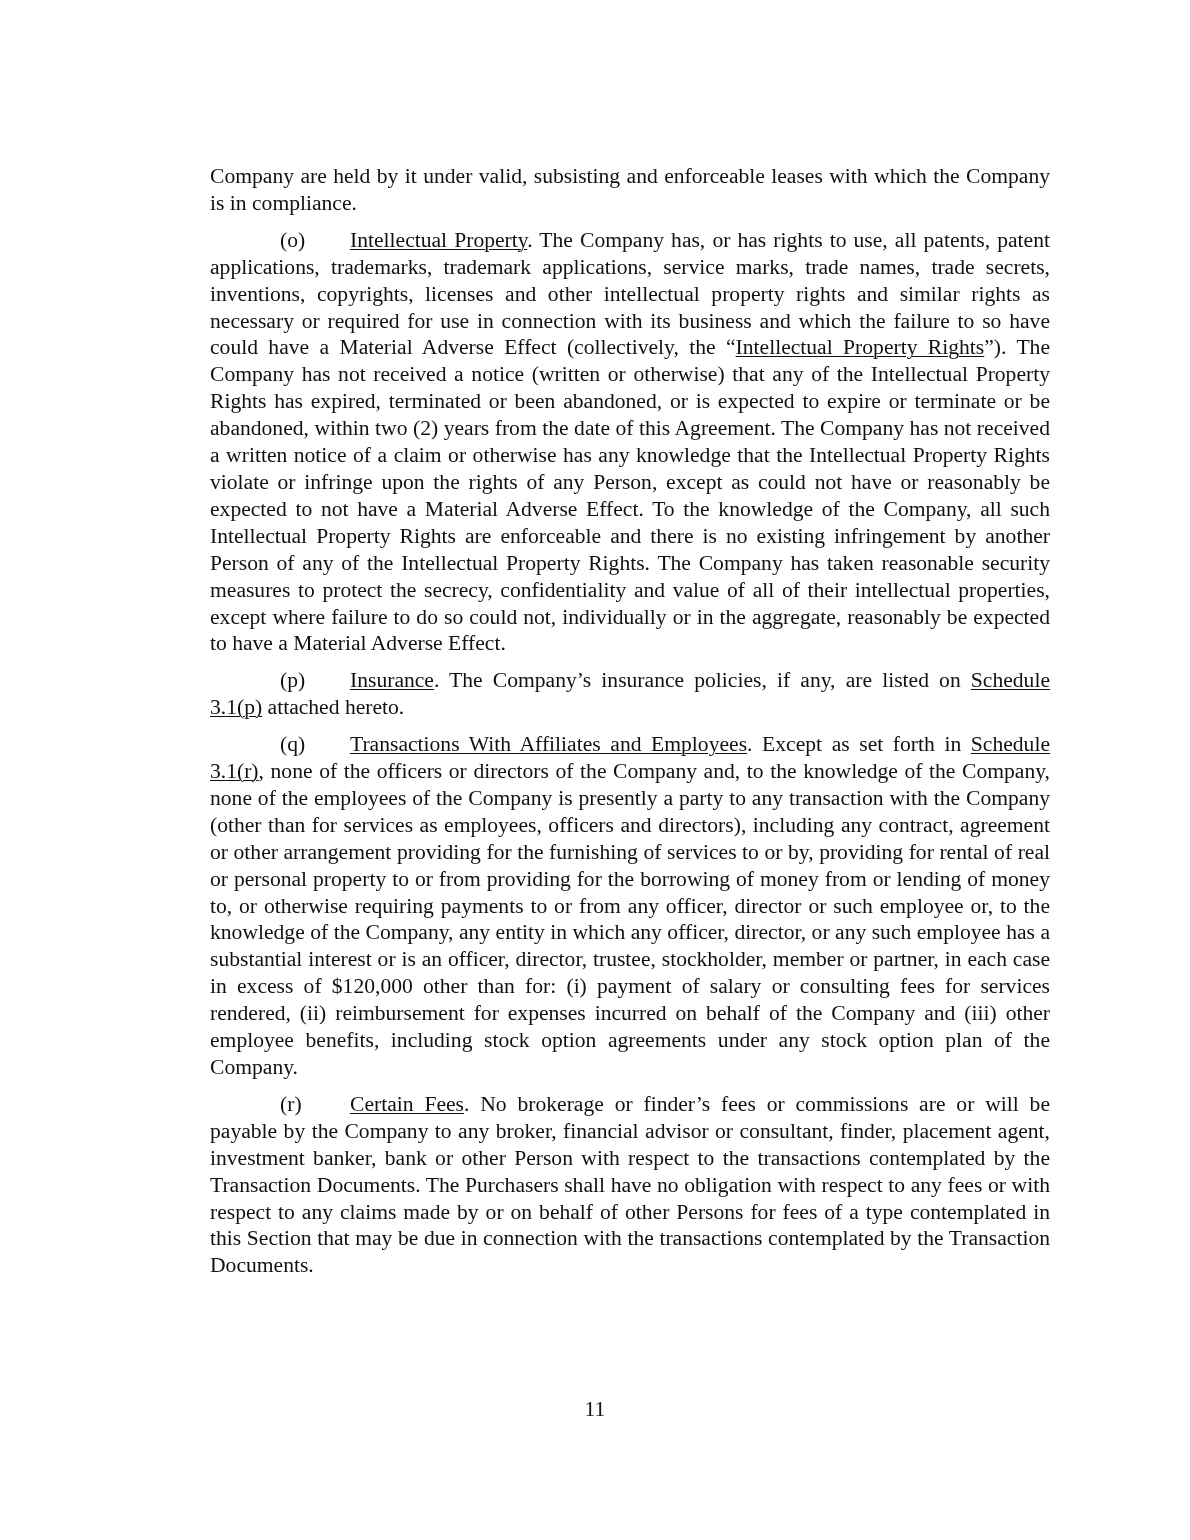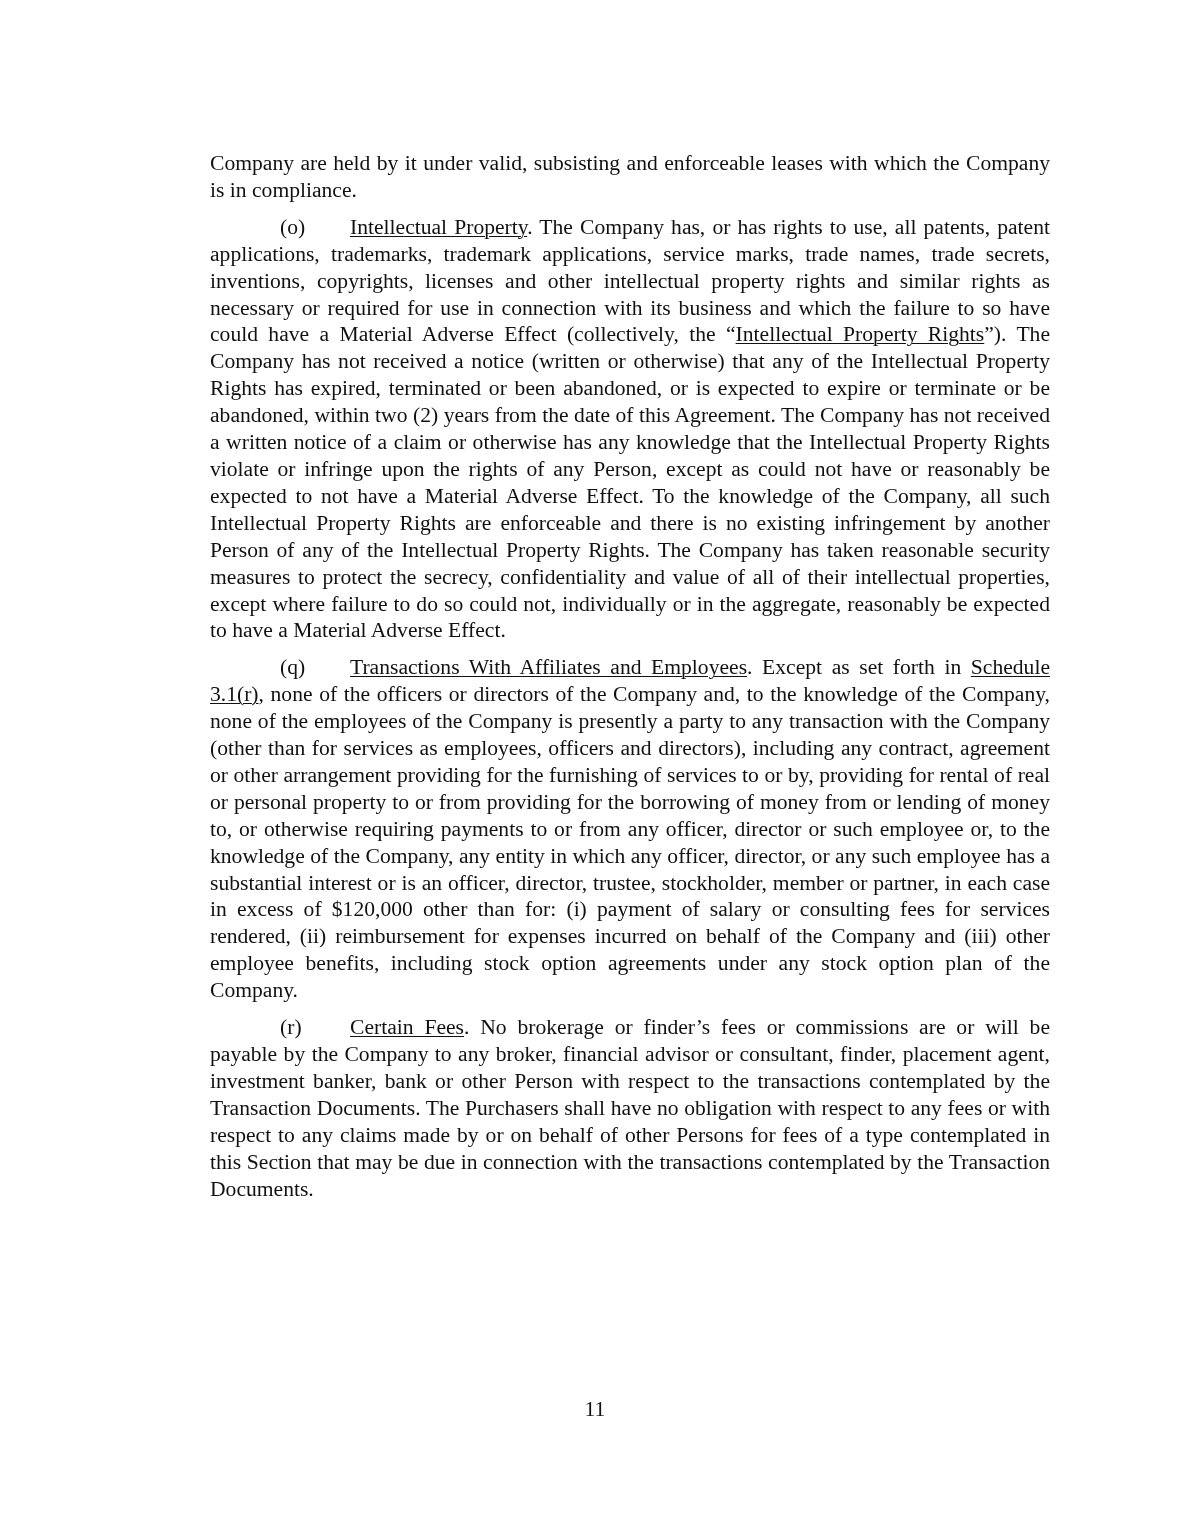--- a/index.html
+++ b/index.html
@@ -1,18 +1,18 @@
 <!DOCTYPE html>
 <html><head>
 <meta charset="utf-8">
 <style>
   html, body { margin: 0; padding: 0; background: #ffffff; }
   body { width: 1190px; height: 1540px; position: relative; overflow: hidden; }
   .page {
-    position: absolute; left: 210px; top: 150px; width: 840px;
+    position: absolute; left: 210px; top: 163px; width: 840px;
     font-family: "Liberation Serif", "DejaVu Serif", serif;
     font-size: 21.6px; line-height: 26.9px; color: #111111;
   }
   .para { margin: 0; text-align: justify; text-align-last: left; }
   .para + .para { margin-top: 10px; }
   .tab { display: inline-block; width: 70px; }
   .indent { display: inline-block; width: 70px; }
   .u { text-decoration: underline; text-underline-offset: 2px; text-decoration-thickness: 1px; }
   .pagenum {
     position: absolute; top: 1397px; left: 0; width: 1190px; text-align: center;
@@ -21,20 +21,21 @@
 </style>
 </head>
 <body>
 
 <div class="page">
 
   <p class="para">Company are held by it under valid, subsisting and enforceable leases with which the Company is in compliance.</p>
 
   <p class="para"><span class="indent"></span><span class="tab">(o)</span><span class="u">Intellectual Property</span><span>.  The Company has, or has rights to use, all patents, patent applications, trademarks, trademark applications, service marks, trade names, trade secrets, inventions, copyrights, licenses and other intellectual property rights and similar rights as necessary or required for use in connection with its business and which the failure to so have could have a Material Adverse Effect (collectively, the “</span><span class="u">Intellectual Property Rights</span><span>”).  The Company has not received a notice (written or otherwise) that any of the Intellectual Property Rights has expired, terminated or been abandoned, or is expected to expire or terminate or be abandoned, within two (2) years from the date of this Agreement. The Company has not received a written notice of a claim or otherwise has any knowledge that the Intellectual Property Rights violate or infringe upon the rights of any Person, except as could not have or reasonably be expected to not have a Material Adverse Effect.  To the knowledge of the Company, all such Intellectual Property Rights are enforceable and there is no existing infringement by another Person of any of the Intellectual Property Rights. The Company has taken reasonable security measures to protect the secrecy, confidentiality and value of all of their intellectual properties, except where failure to do so could not, individually or in the aggregate, reasonably be expected to have a Material Adverse Effect.</span></p>
 
+  <p class="para"><span class="indent"></span><span class="tab">(p)</span><span class="u">Insurance</span><span>.  The Company’s insurance policies, if any, are listed on </span><span class="u">Schedule 3.1(p)</span><span> attached hereto.</span></p>
 
   <p class="para"><span class="indent"></span><span class="tab">(q)</span><span class="u">Transactions With Affiliates and Employees</span><span>.  Except as set forth in </span><span class="u">Schedule 3.1(r)</span><span>, none of the officers or directors of the Company and, to the knowledge of the Company, none of the employees of the Company is presently a party to any transaction with the Company (other than for services as employees, officers and directors), including any contract, agreement or other arrangement providing for the furnishing of services to or by, providing for rental of real or personal property to or from providing for the borrowing of money from or lending of money to, or otherwise requiring payments to or from any officer, director or such employee or, to the knowledge of the Company, any entity in which any officer, director, or any such employee has a substantial interest or is an officer, director, trustee, stockholder, member or partner, in each case in excess of $120,000 other than for: (i) payment of salary or consulting fees for services rendered, (ii) reimbursement for expenses incurred on behalf of the Company and (iii) other employee benefits, including stock option agreements under any stock option plan of the Company.</span></p>
 
   <p class="para"><span class="indent"></span><span class="tab">(r)</span><span class="u">Certain Fees</span><span>.  No brokerage or finder’s fees or commissions are or will be payable by the Company to any broker, financial advisor or consultant, finder, placement agent, investment banker, bank or other Person with respect to the transactions contemplated by the Transaction Documents.  The Purchasers shall have no obligation with respect to any fees or with respect to any claims made by or on behalf of other Persons for fees of a type contemplated in this Section that may be due in connection with the transactions contemplated by the Transaction Documents.</span></p>
 
 </div>
 
 <div class="pagenum">11</div>
 
 </body></html>

